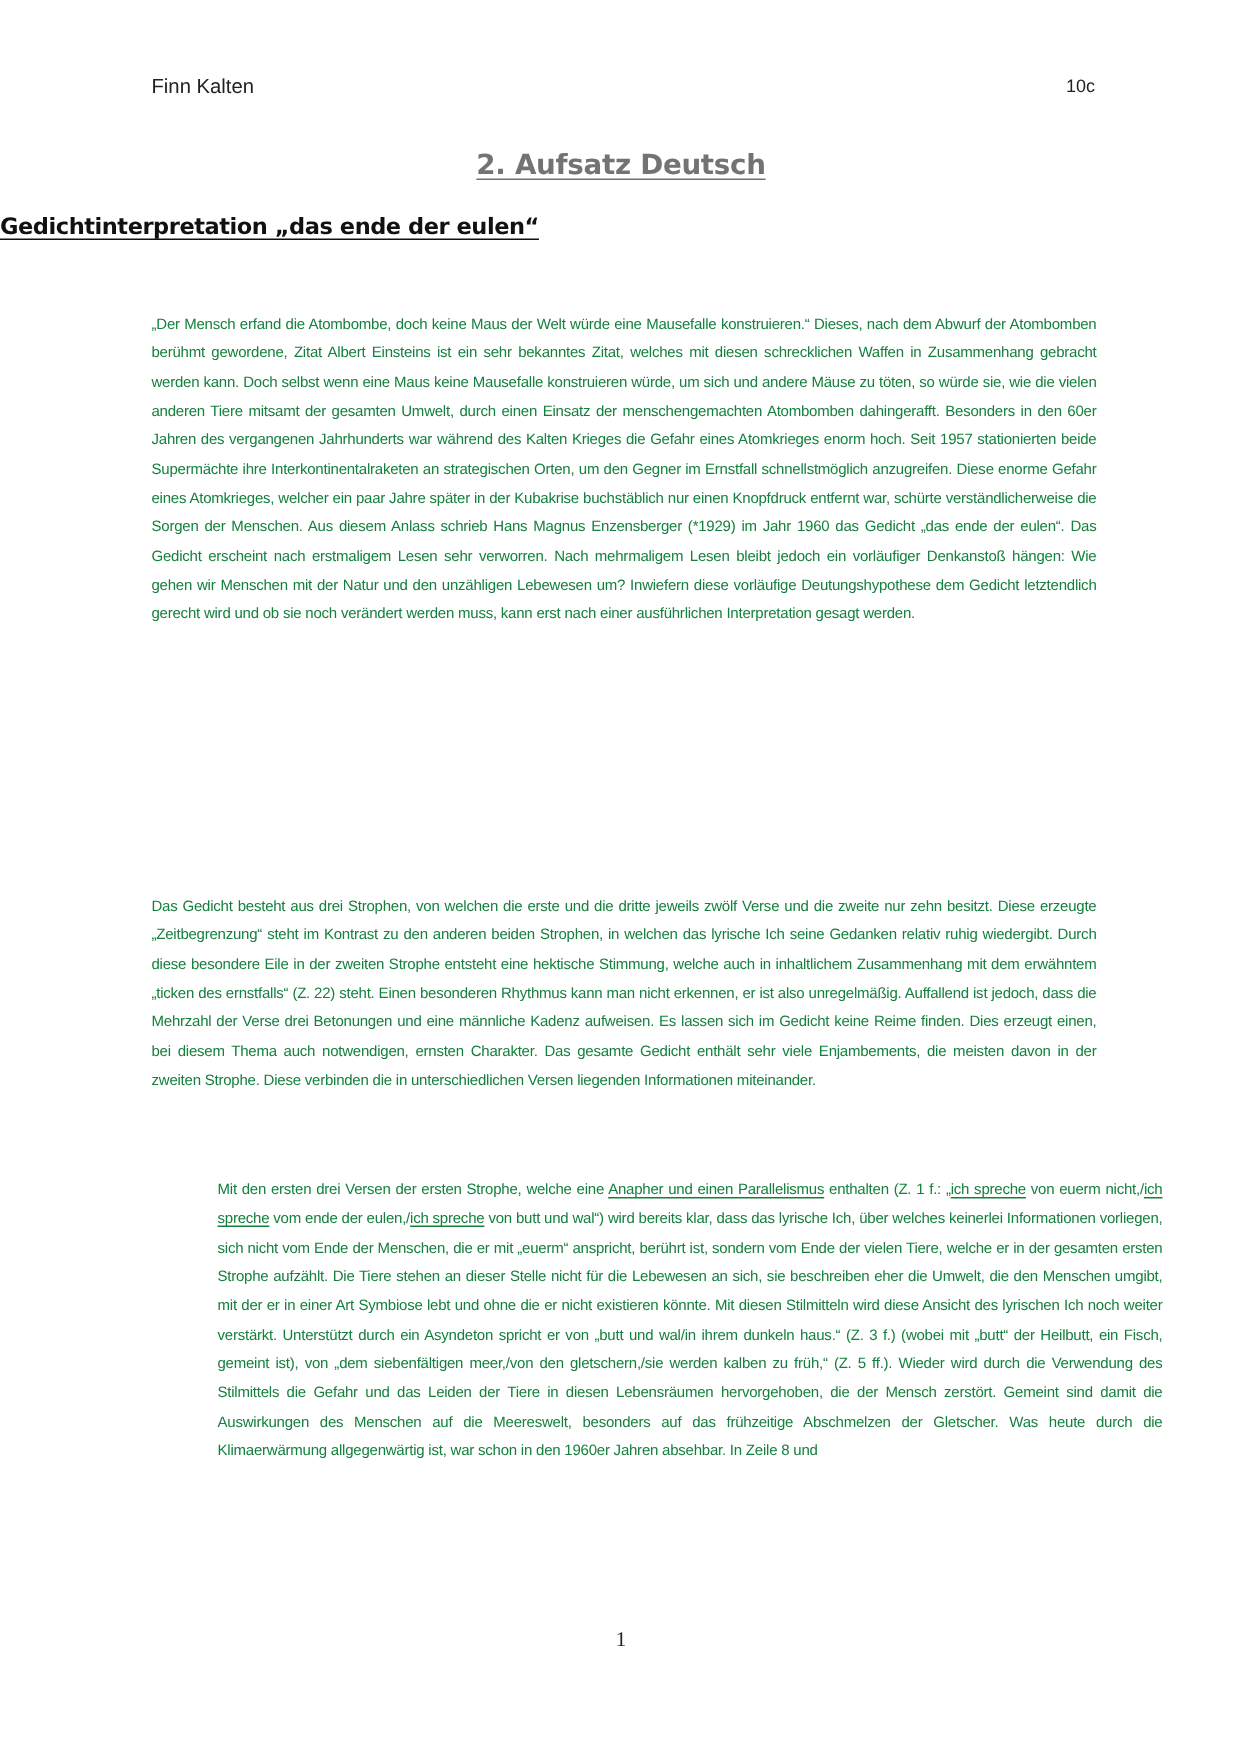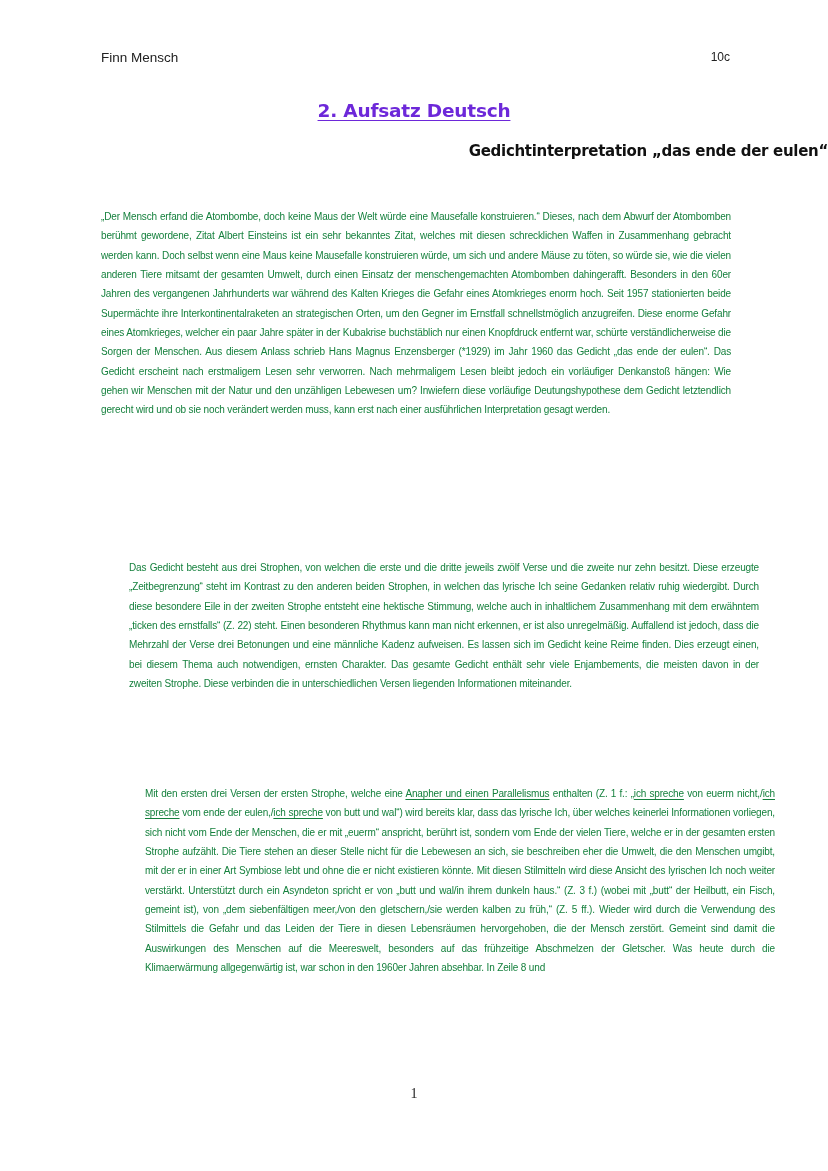--- a/index.html
+++ b/index.html
@@ -1,32 +1,32 @@
 <!DOCTYPE html>
 <html><head>
 <meta charset="utf-8">
 <style>
   html, body { margin: 0; padding: 0; background: #ffffff; }
   body { width: 828px; height: 1171px; position: relative; overflow: hidden; color: #1a1a1a; }
   .header-left { position: absolute; left: 101px; top: 50px; font-family: "Liberation Sans", sans-serif; font-size: 13.5px; color: #222; }
   .header-right { position: absolute; right: 98px; top: 50px; font-family: "Liberation Sans", sans-serif; font-size: 12px; color: #222; }
-  .title { position: absolute; left: 0; right: 0; top: 100px; text-align: center; font-family: "DejaVu Sans", sans-serif; font-weight: bold; font-size: 18.5px; text-decoration: underline; text-underline-offset: 3px; color: #6d28d9; letter-spacing: -0.2px; }
-  .subtitle { position: absolute; left: 0; right: 0; top: 142px; text-align: right; font-family: "DejaVu Sans", sans-serif; font-weight: bold; font-size: 15px; text-underline-offset: 3px; color: #111; letter-spacing: -0.3px; }
+  .title { position: absolute; left: 0; right: 0; top: 100px; text-align: center; font-family: "DejaVu Sans", sans-serif; font-weight: bold; font-size: 18.5px; text-decoration: underline; text-underline-offset: 3px; color: #737373; letter-spacing: -0.2px; }
+  .subtitle { position: absolute; left: 0; right: 0; top: 142px; text-align: left; font-family: "DejaVu Sans", sans-serif; font-weight: bold; font-size: 15px; text-decoration: underline; text-underline-offset: 3px; color: #111; letter-spacing: -0.3px; }
   .body { position: absolute; left: 101px; width: 630px; font-family: "Liberation Sans", sans-serif; font-size: 10px; line-height: 19.35px; text-align: justify; color: #15803d; letter-spacing: -0.15px; }
   .body p { margin: 0; }
   #p1 { top: 207px; }
-  #p2 { top: 558px; margin-left: 28px; }
+  #p2 { top: 595px; }
   #p3 { top: 784px; margin-left: 44px; }
   .u { text-decoration: underline; text-underline-offset: 2px; }
   .page-number { position: absolute; left: 0; right: 0; top: 1086px; text-align: center; font-family: "Liberation Serif", serif; font-size: 14px; color: #222; }
 </style>
 </head>
 <body>
 
-<div class="header-left">Finn Mensch</div>
+<div class="header-left">Finn Kalten</div>
 <div class="header-right">10c</div>
 
 <div class="title">2. Aufsatz Deutsch</div>
 <div class="subtitle">Gedichtinterpretation „das ende der eulen“</div>
 
 <div class="body" id="p1">
   <p>„Der Mensch erfand die Atombombe, doch keine Maus der Welt würde eine Mausefalle konstruieren.“ Dieses, nach dem Abwurf der Atombomben berühmt gewordene, Zitat Albert Einsteins ist ein sehr bekanntes Zitat, welches mit diesen schrecklichen Waffen in Zusammenhang gebracht werden kann. Doch selbst wenn eine Maus keine Mausefalle konstruieren würde, um sich und andere Mäuse zu töten, so würde sie, wie die vielen anderen Tiere mitsamt der gesamten Umwelt, durch einen Einsatz der menschengemachten Atombomben dahingerafft. Besonders in den 60er Jahren des vergangenen Jahrhunderts war während des Kalten Krieges die Gefahr eines Atomkrieges enorm hoch. Seit 1957 stationierten beide Supermächte ihre Interkontinentalraketen an strategischen Orten, um den Gegner im Ernstfall schnellstmöglich anzugreifen. Diese enorme Gefahr eines Atomkrieges, welcher ein paar Jahre später in der Kubakrise buchstäblich nur einen Knopfdruck entfernt war, schürte verständlicherweise die Sorgen der Menschen. Aus diesem Anlass schrieb Hans Magnus Enzensberger (*1929) im Jahr 1960 das Gedicht „das ende der eulen“. Das Gedicht erscheint nach erstmaligem Lesen sehr verworren. Nach mehrmaligem Lesen bleibt jedoch ein vorläufiger Denkanstoß hängen: Wie gehen wir Menschen mit der Natur und den unzähligen Lebewesen um? Inwiefern diese vorläufige Deutungshypothese dem Gedicht letztendlich gerecht wird und ob sie noch verändert werden muss, kann erst nach einer ausführlichen Interpretation gesagt werden.</p>
 </div>
 
 <div class="body" id="p2">

